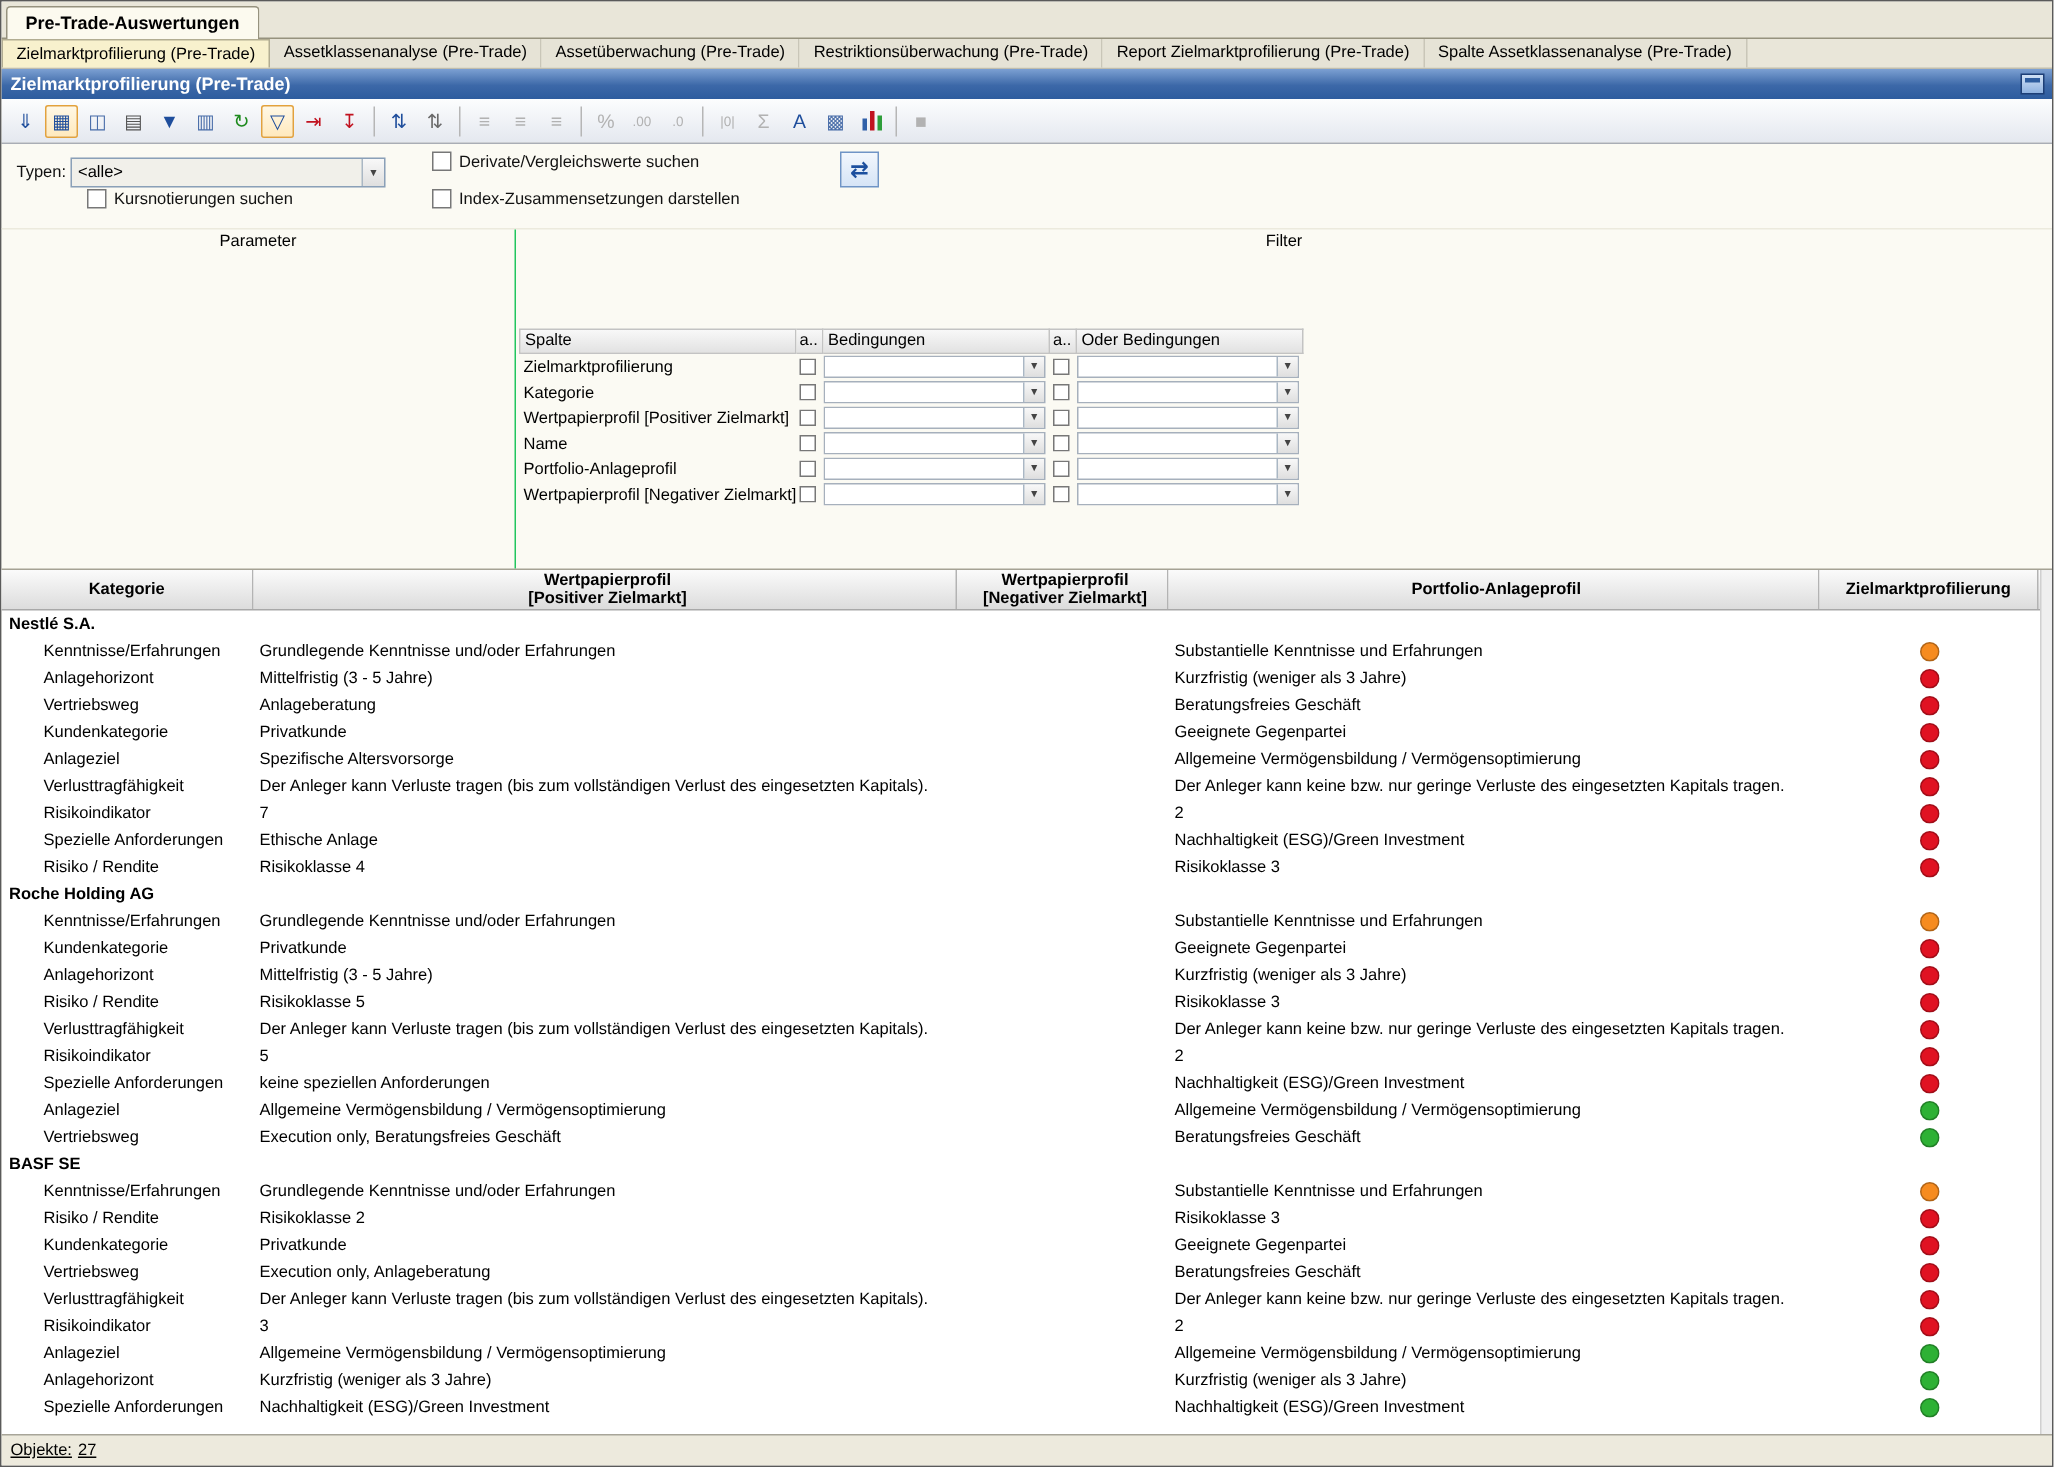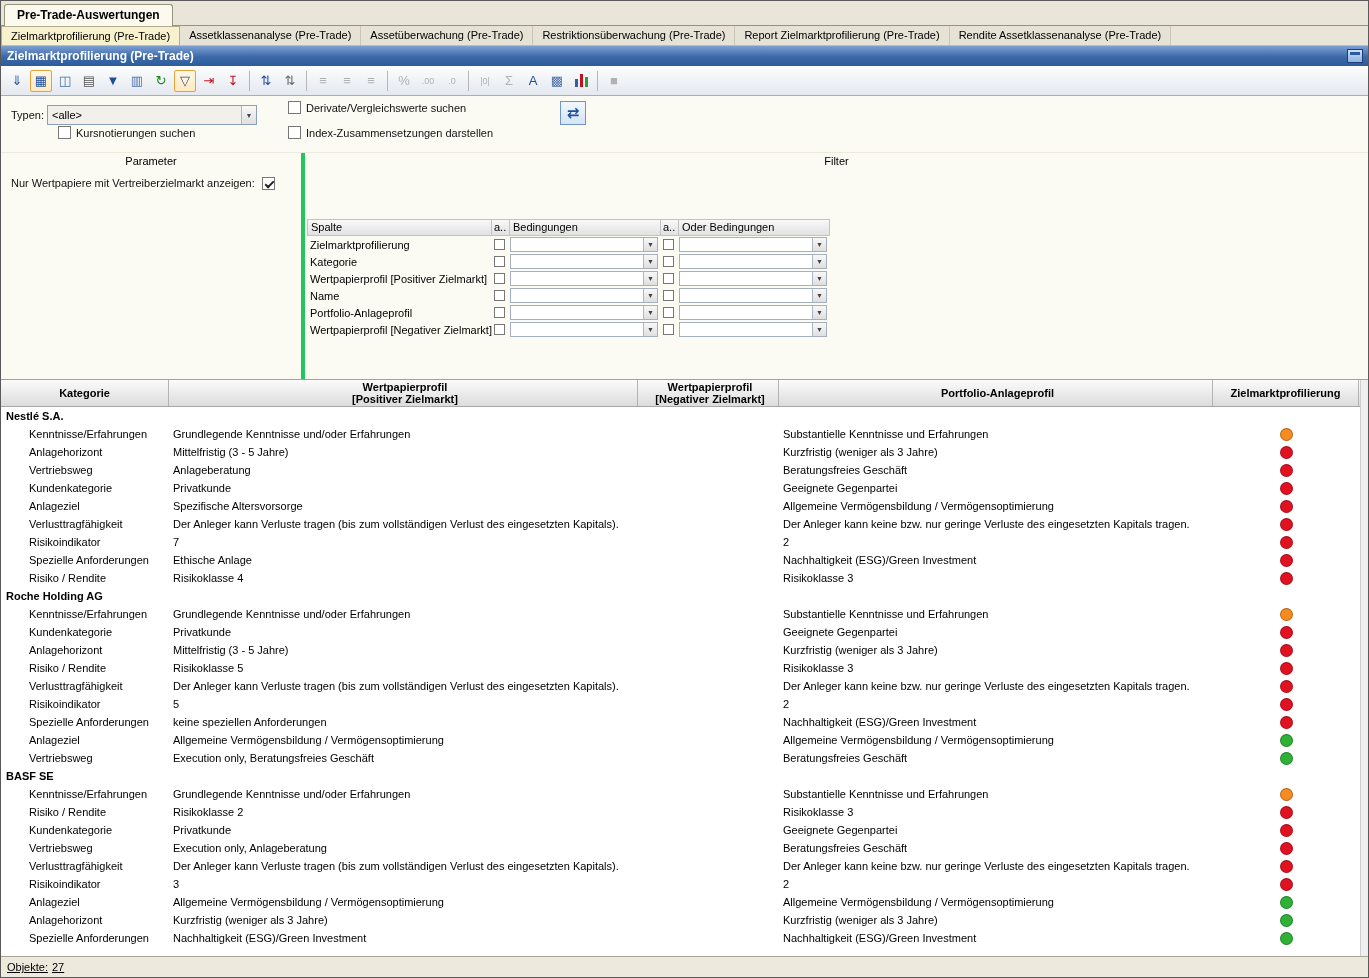--- a/index.html
+++ b/index.html
@@ -40,21 +40,21 @@
   .cb{position:absolute;display:flex;align-items:center;gap:5px;}
   .chk{width:13px;height:13px;border:1px solid #777;background:#fff;display:inline-block;position:relative;flex:0 0 auto;}
   .chk.checked::after{content:"";position:absolute;left:2px;top:3px;width:7px;height:3px;border-left:2px solid #222;border-bottom:2px solid #222;transform:rotate(-45deg);}
   .cb.kurs{left:57px;top:30px}
   .cb.deriv{left:287px;top:5px}
   .cb.index{left:287px;top:30px}
   .refresh-btn{position:absolute;left:559px;top:5px;width:26px;height:24px;border:1px solid #6f94c6;background:linear-gradient(#f2f7fd,#d6e4f6);display:flex;align-items:center;justify-content:center;color:#1c4f9e;font-size:15px;font-weight:bold;cursor:default;}
 
   
   .panels{height:228px;display:flex;background:#fbfaf3;border-bottom:1px solid #a5a294;flex:0 0 auto;border-top:1px solid #eceadd;}
-  .panel-left{width:304px;border-right:4px solid #22c55e;position:relative;}
+  .panel-left{width:343px;border-right:1px solid #22c55e;position:relative;}
   .panel-right{flex:1;position:relative;}
   .panel-header{text-align:center;font-size:11px;padding-top:2px;height:17px;}
   .param-row{display:flex;align-items:flex-start;gap:7px;padding:7px 6px 0 10px;}
   .filter-table{position:absolute;left:2px;top:18px;margin-top:48px;}
   .frow{display:flex;height:17px;align-items:center;}
   .hcell{background:linear-gradient(#f8f8f8,#e2e2e2);border:1px solid #c3c3c3;border-left:none;font-size:11px;padding-left:3px;height:17px;line-height:15px;overflow:hidden;white-space:nowrap;display:block;}
   .hcell:first-child{border-left:1px solid #c3c3c3;}
   .fc{flex:0 0 auto;overflow:hidden;}
   .fc-label{width:185px;font-size:11px;padding-left:3px;white-space:nowrap;}
   .fc-chk{width:18px;display:flex;justify-content:flex-start;padding-left:2px;align-items:center;}
@@ -92,21 +92,21 @@
   <div class="main-tab-bar">
     <div class="main-tab">Pre-Trade-Auswertungen</div>
   </div>
 
   <div class="sub-tab-bar">
       <div class="sub-tab active">Zielmarktprofilierung (Pre-Trade)</div>
       <div class="sub-tab">Assetklassenanalyse (Pre-Trade)</div>
       <div class="sub-tab">Assetüberwachung (Pre-Trade)</div>
       <div class="sub-tab">Restriktionsüberwachung (Pre-Trade)</div>
       <div class="sub-tab">Report Zielmarktprofilierung (Pre-Trade)</div>
-      <div class="sub-tab">Rendite Assetklassenanalyse (Pre-Trade)</div>
+      <div class="sub-tab">Spalte Assetklassenanalyse (Pre-Trade)</div>
     </div>
 
   <div class="title-bar">
     <span>Zielmarktprofilierung (Pre-Trade)</span>
     <span class="title-spacer"></span>
     <span class="tb-icon"></span>
   </div>
 
   <div class="toolbar">
       <div class="tbtn" style="color: rgb(31, 78, 156);">⇓</div>
@@ -161,24 +161,20 @@
     <span class="cb index">
       <span class="chk"></span>
       <span class="lbl">Index-Zusammensetzungen darstellen</span>
     </span>
     <div class="refresh-btn">⇄</div>
   </div>
 
   <div class="panels">
     <div class="panel-left">
       <div class="panel-header">Parameter</div>
-      <div class="param-row">
-        <span class="lbl">Nur Wertpapiere mit Vertreiberzielmarkt anzeigen:</span>
-        <span class="chk checked"></span>
-      </div>
     </div>
     <div class="panel-right">
       <div class="panel-header">Filter</div>
       <div class="filter-table">
         <div class="frow">
           <div class="fc fc-label hcell">Spalte</div>
           <div class="fc fc-chk hcell">a..</div>
           <div class="fc fc-combo hcell">Bedingungen</div>
           <div class="fc fc-chk hcell">a..</div>
           <div class="fc fc-combo hcell">Oder Bedingungen</div>

